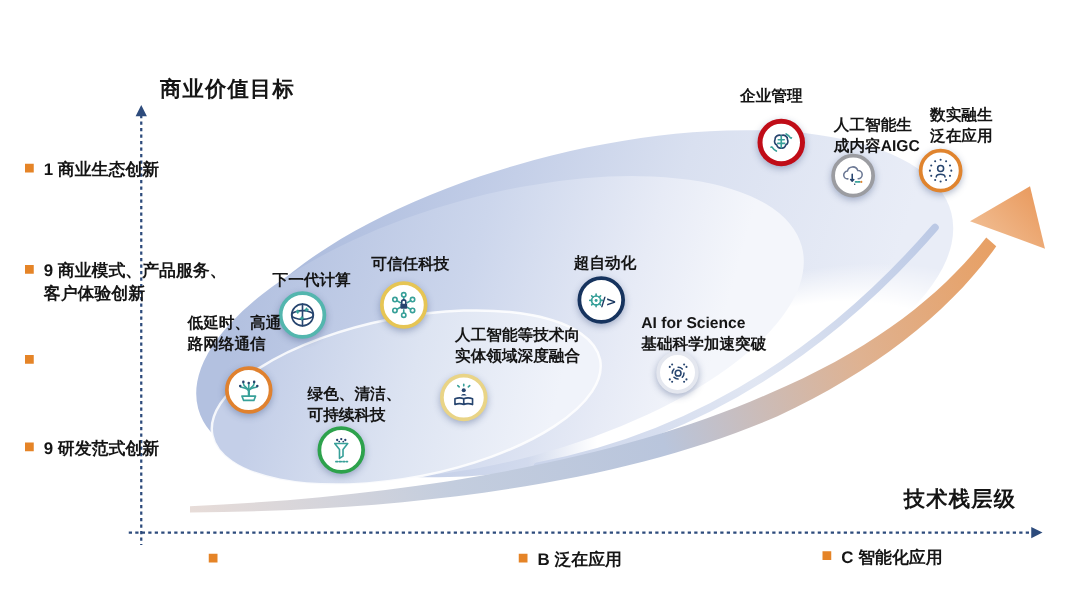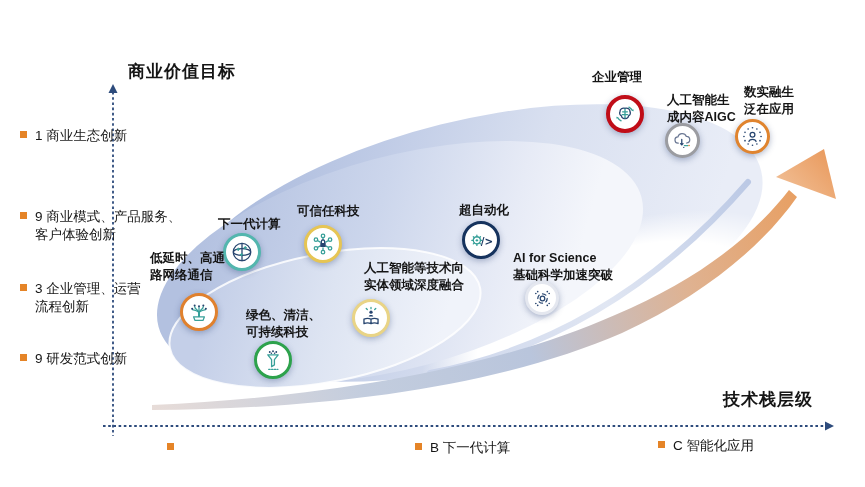--- a/index.html
+++ b/index.html
@@ -4,21 +4,21 @@
 <style>
   html,body{margin:0;padding:0;}
   body{
     width:865px;height:487px;position:relative;overflow:hidden;background:#ffffff;
     font-family:"Liberation Sans","DejaVu Sans",sans-serif;color:#151515;
   }
   #canvas{position:absolute;left:0;top:0;z-index:0;}
   .txt{position:absolute;z-index:3;font-weight:700;white-space:pre-line;line-height:1.32;}
   .axis-title{font-size:17px;letter-spacing:1px;}
   .axis-item{position:absolute;z-index:3;display:flex;gap:8px;align-items:flex-start;}
-  .axis-item .lbl{font-weight:400;font-size:13.5px;line-height:1.35;white-space:pre-line;}
+  .axis-item .lbl{font-weight:700;font-size:13.5px;line-height:1.35;white-space:pre-line;}
   .bullet{width:7px;height:7px;margin-top:4px;flex:0 0 auto;background:#e58427;}
   .tlabel{font-size:12.5px;}
   .badge{
     position:absolute;z-index:2;box-sizing:border-box;width:38px;height:38px;border-radius:50%;
     background:#ffffff;border:3px solid #999;display:flex;align-items:center;justify-content:center;
     box-shadow:0 2px 6px rgba(50,70,120,.38);
   }
   .badge.s35{width:35px;height:35px;}
   .badge.s34{width:34px;height:34px;}
   .badge.bw4{border-width:4px;}
@@ -95,34 +95,32 @@
   <span class="bullet" style="background-color: rgb(229, 132, 39);"></span>
   <span class="lbl">1 商业生态创新</span>
 </div>
 <div class="axis-item" style="left:20px;top:208px;width:210px">
   <span class="bullet" style="background-color: rgb(229, 132, 39);"></span>
   <span class="lbl">9 商业模式、产品服务、
 客户体验创新</span>
 </div>
 <div class="axis-item" style="left:20px;top:280px;width:200px">
   <span class="bullet" style="background-color: rgb(229, 132, 39);"></span>
-  <span class="lbl">3 企业管理、运营
-流程创新</span>
 </div>
 <div class="axis-item" style="left:20px;top:350px;width:200px">
   <span class="bullet" style="background-color: rgb(229, 132, 39);"></span>
   <span class="lbl">9 研发范式创新</span>
 </div>
 
 <div class="axis-item" style="left:167px;top:439px">
   <span class="bullet" style="background-color: rgb(229, 132, 39);"></span>
 </div>
 <div class="axis-item" style="left:415px;top:439px">
   <span class="bullet" style="background-color: rgb(229, 132, 39);"></span>
-  <span class="lbl">B 下一代计算</span>
+  <span class="lbl">B 泛在应用</span>
 </div>
 <div class="axis-item" style="left:658px;top:437px">
   <span class="bullet" style="background-color: rgb(229, 132, 39);"></span>
   <span class="lbl">C 智能化应用</span>
 </div>
 
 <div class="txt tlabel" style="left:218px;top:216px">下一代计算</div>
 <div class="txt tlabel" style="left:297px;top:203px">可信任科技</div>
 <div class="txt tlabel" style="left:150px;top:250px">低延时、高通
 路网络通信</div>

